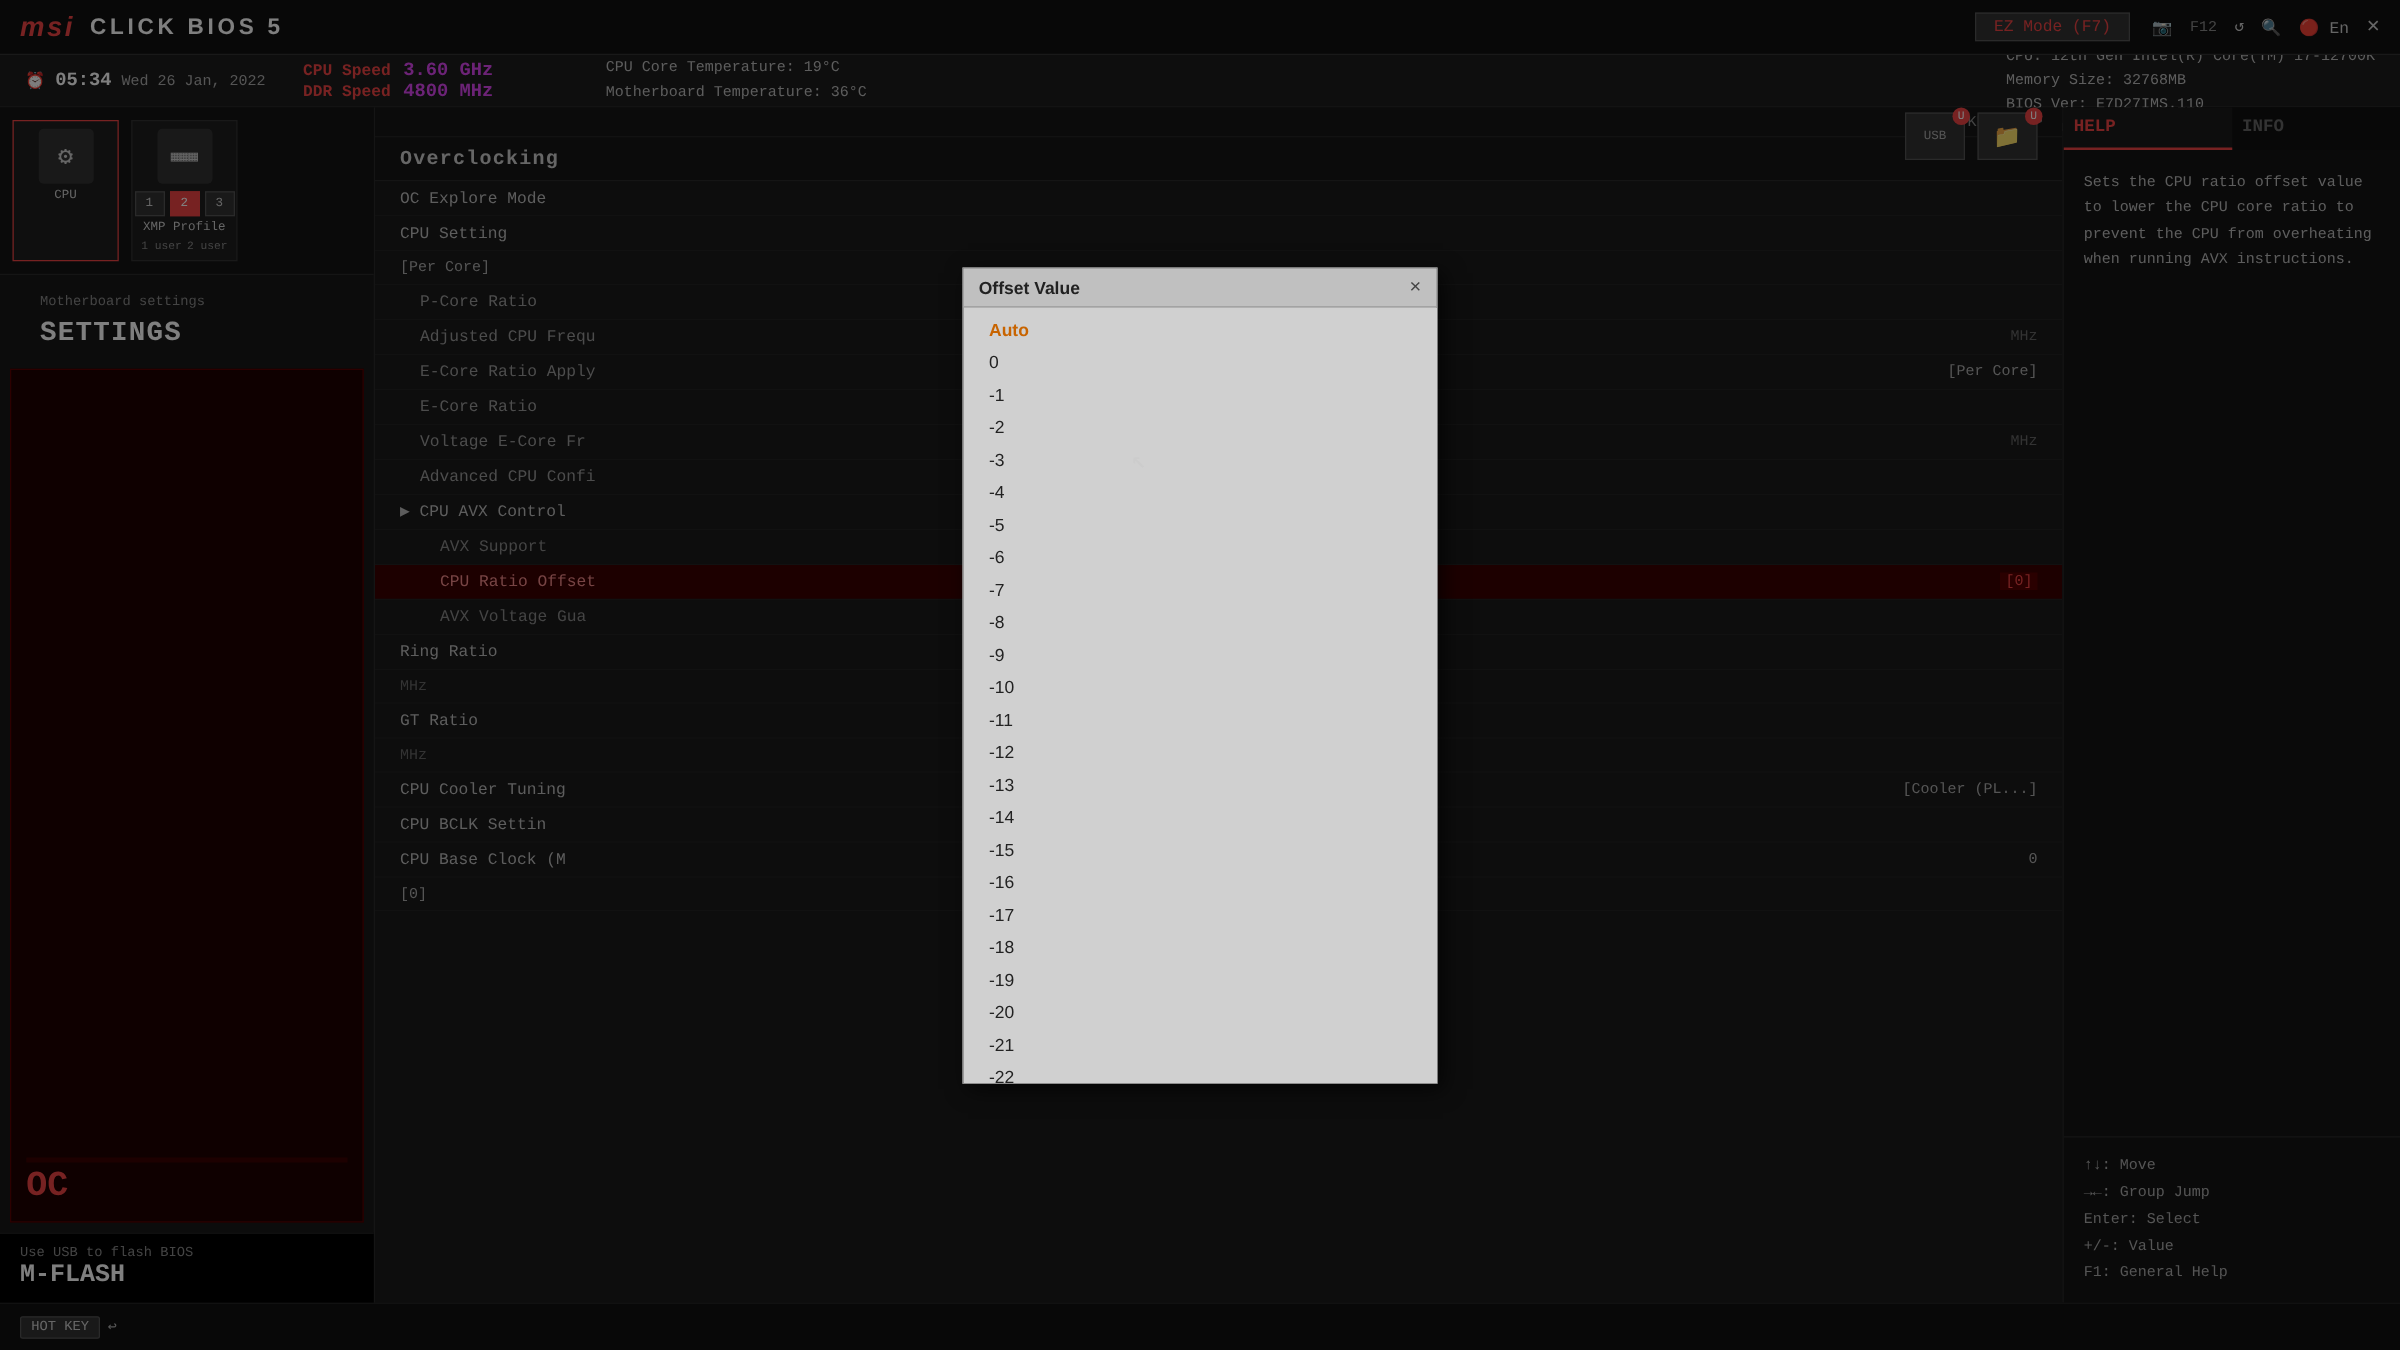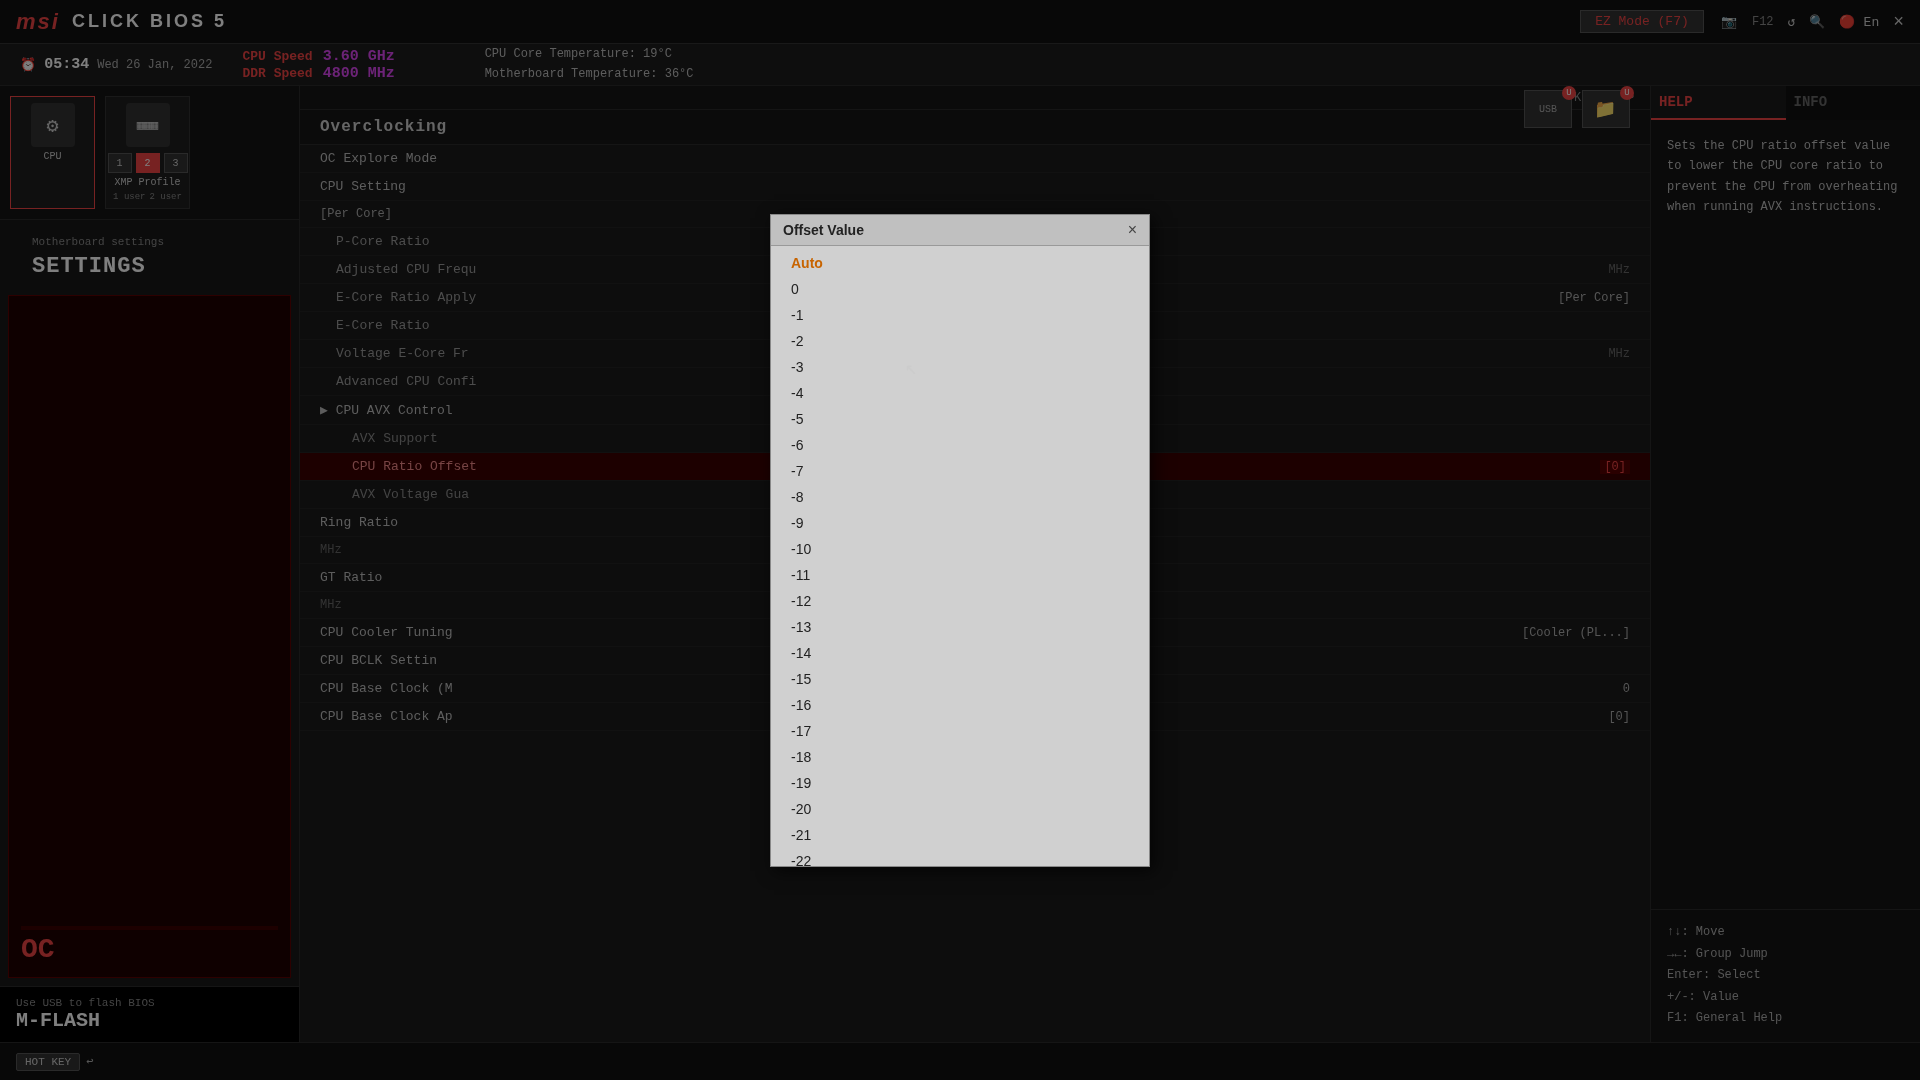--- a/index.html
+++ b/index.html
@@ -196,21 +196,21 @@
       letter-spacing: 1px;
     }
 
     .oc-settings-list {
       flex: 1;
       overflow-y: auto;
       padding: 0;
     }
     .oc-row {
       display: flex;
-      align-items: flex-end;
+      align-items: flex-start;
       padding: 6px 20px;
       border-bottom: 1px solid #222;
       font-size: 13px;
     }
     .oc-row.highlighted { background: #3a0000; }
     .oc-row-label { color: #bbb; flex: 1; }
     .oc-row-label.sub { padding-left: 16px; color: #999; }
     .oc-row-label.sub2 { padding-left: 32px; color: #888; }
     .oc-row-label.active-item { color: #e88; }
     .oc-row-value { color: #aaa; font-size: 12px; }
@@ -409,20 +409,27 @@
     </div>
     <div class="speed-row">
       <span class="speed-label">DDR Speed</span>
       <span class="speed-value">4800 MHz</span>
     </div>
   </div>
   <div class="temp-block">
     <div><span>CPU Core Temperature:</span> <span>19°C</span></div>
     <div><span>Motherboard Temperature:</span> <span>36°C</span></div>
   </div>
+  <div class="sys-info-block">
+    <div>MB: MEG Z690 ACE (MS-7D27)</div>
+    <div>CPU: 12th Gen Intel(R) Core(TM) i7-12700K</div>
+    <div>Memory Size: 32768MB</div>
+    <div>BIOS Ver: E7D27IMS.110</div>
+    <div>BIOS Build Date: 12/20/2021</div>
+  </div>
 </div>
 
 <div class="main-layout">
 
   <div class="left-sidebar">
 
     <div class="sidebar-icons">
       <div class="sidebar-icon-box active">
         <div class="icon-circle">⚙</div>
         <span class="icon-label">CPU</span>
@@ -549,21 +556,20 @@
         </div>
         <div class="oc-row">
           <span class="oc-row-label">CPU BCLK Settin</span>
           <span class="oc-row-value"></span>
         </div>
         <div class="oc-row">
           <span class="oc-row-label">CPU Base Clock (M</span>
           <span class="oc-row-value">0</span>
         </div>
         <div class="oc-row">
-          <span class="oc-row-label">CPU Base Clock Ap</span>
           <span class="oc-row-value">[0]</span>
         </div>
       </div>
   </div>
 
   <div class="right-panel">
     <div class="right-tabs">
       <div class="right-tab active">HELP</div>
       <div class="right-tab inactive">INFO</div>
     </div>

